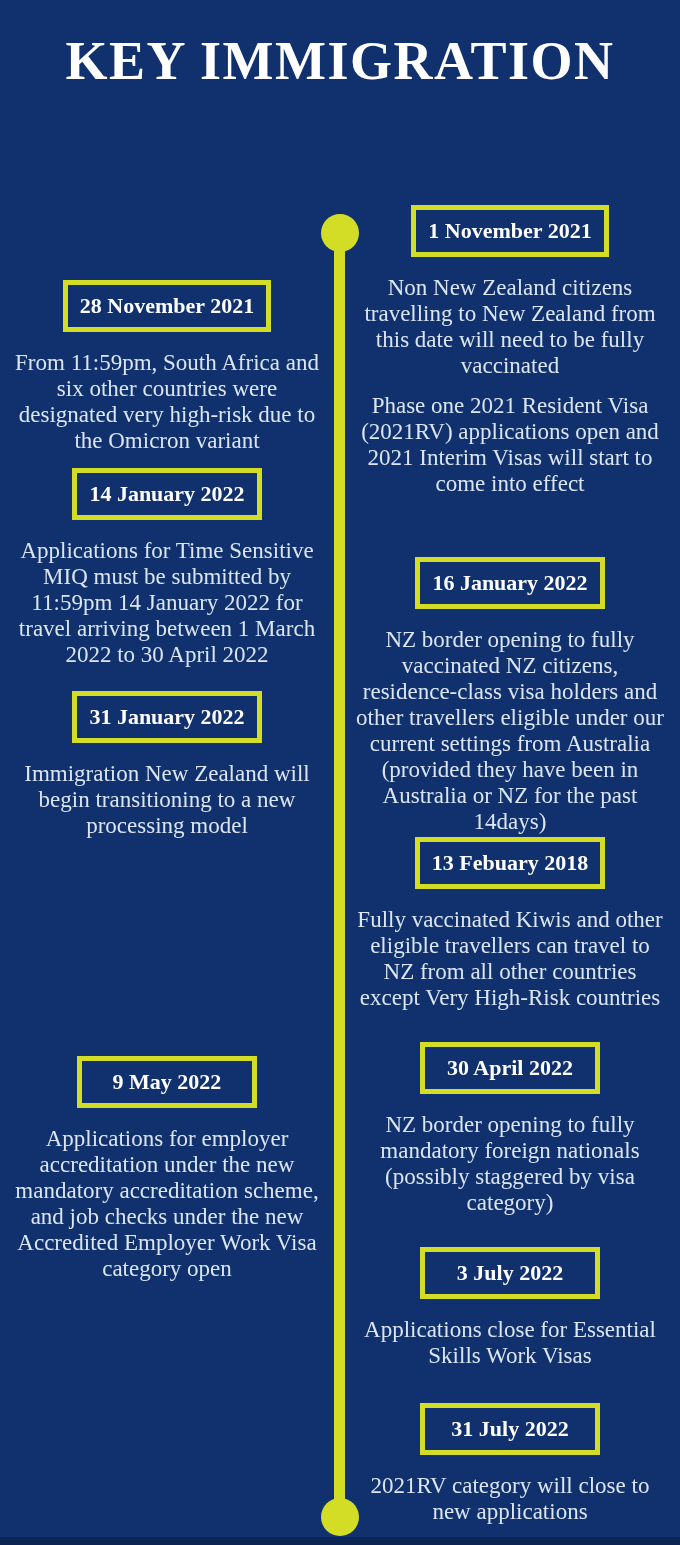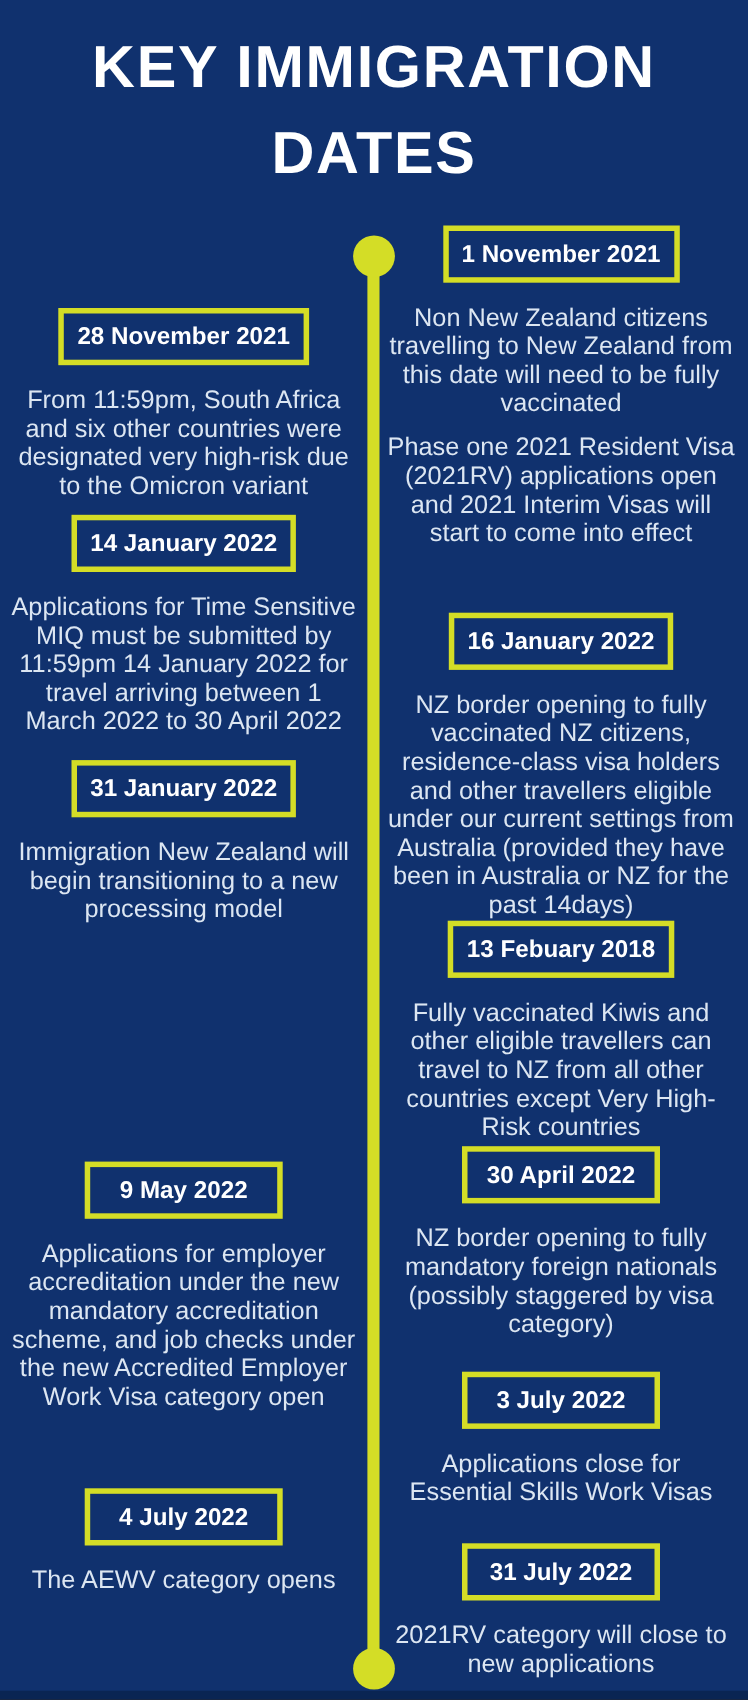--- a/index.html
+++ b/index.html
@@ -11,21 +11,21 @@
   }
   * { margin: 0; padding: 0; box-sizing: border-box; }
   html, body { background: #222; }
   .canvas {
     position: relative;
     width: 680px;
     height: 1545px;
     margin: 0 auto;
     background: var(--background);
     overflow: hidden;
-    font-family: Liberation Sans, sans-serif;
+    font-family: Liberation Serif, serif;
   }
   .title {
     position: absolute;
     top: 22px;
     left: 0;
     width: 100%;
     text-align: center;
     color: #ffffff;
     font-size: 54px;
     font-weight: bold;
@@ -88,21 +88,20 @@
     background: var(--footer-strip);
   }
 </style>
 </head>
 <body>
 
 <div class="canvas">
 
   <h1 class="title">
     <span>KEY IMMIGRATION</span><br>
-    <span>DATES</span>
   </h1>
 
   <div class="timeline-line"></div>
   <div class="timeline-dot top"></div>
   <div class="timeline-dot bottom"></div>
 
   <div class="col left">
 
     <div class="titem" style="top:280px">
       <div class="date-box">
@@ -126,26 +125,20 @@
     </div>
 
 
     <div class="titem" style="top:1056px">
       <div class="date-box">
         <span class="date-label">9 May 2022</span>
       </div>
       <p class="desc">Applications for employer accreditation under the new mandatory accreditation scheme, and job checks under the new Accredited Employer Work Visa category open</p>
     </div>
 
-    <div class="titem" style="top:1353px">
-      <div class="date-box">
-        <span class="date-label">4 July 2022</span>
-      </div>
-      <p class="desc">The AEWV category opens</p>
-    </div>
 
   </div>
 
   <div class="col right">
 
     <div class="titem" style="top:205px">
       <div class="date-box">
         <span class="date-label">1 November 2021</span>
       </div>
       <p class="desc">Non New Zealand citizens travelling to New Zealand from this date will need to be fully vaccinated</p>

